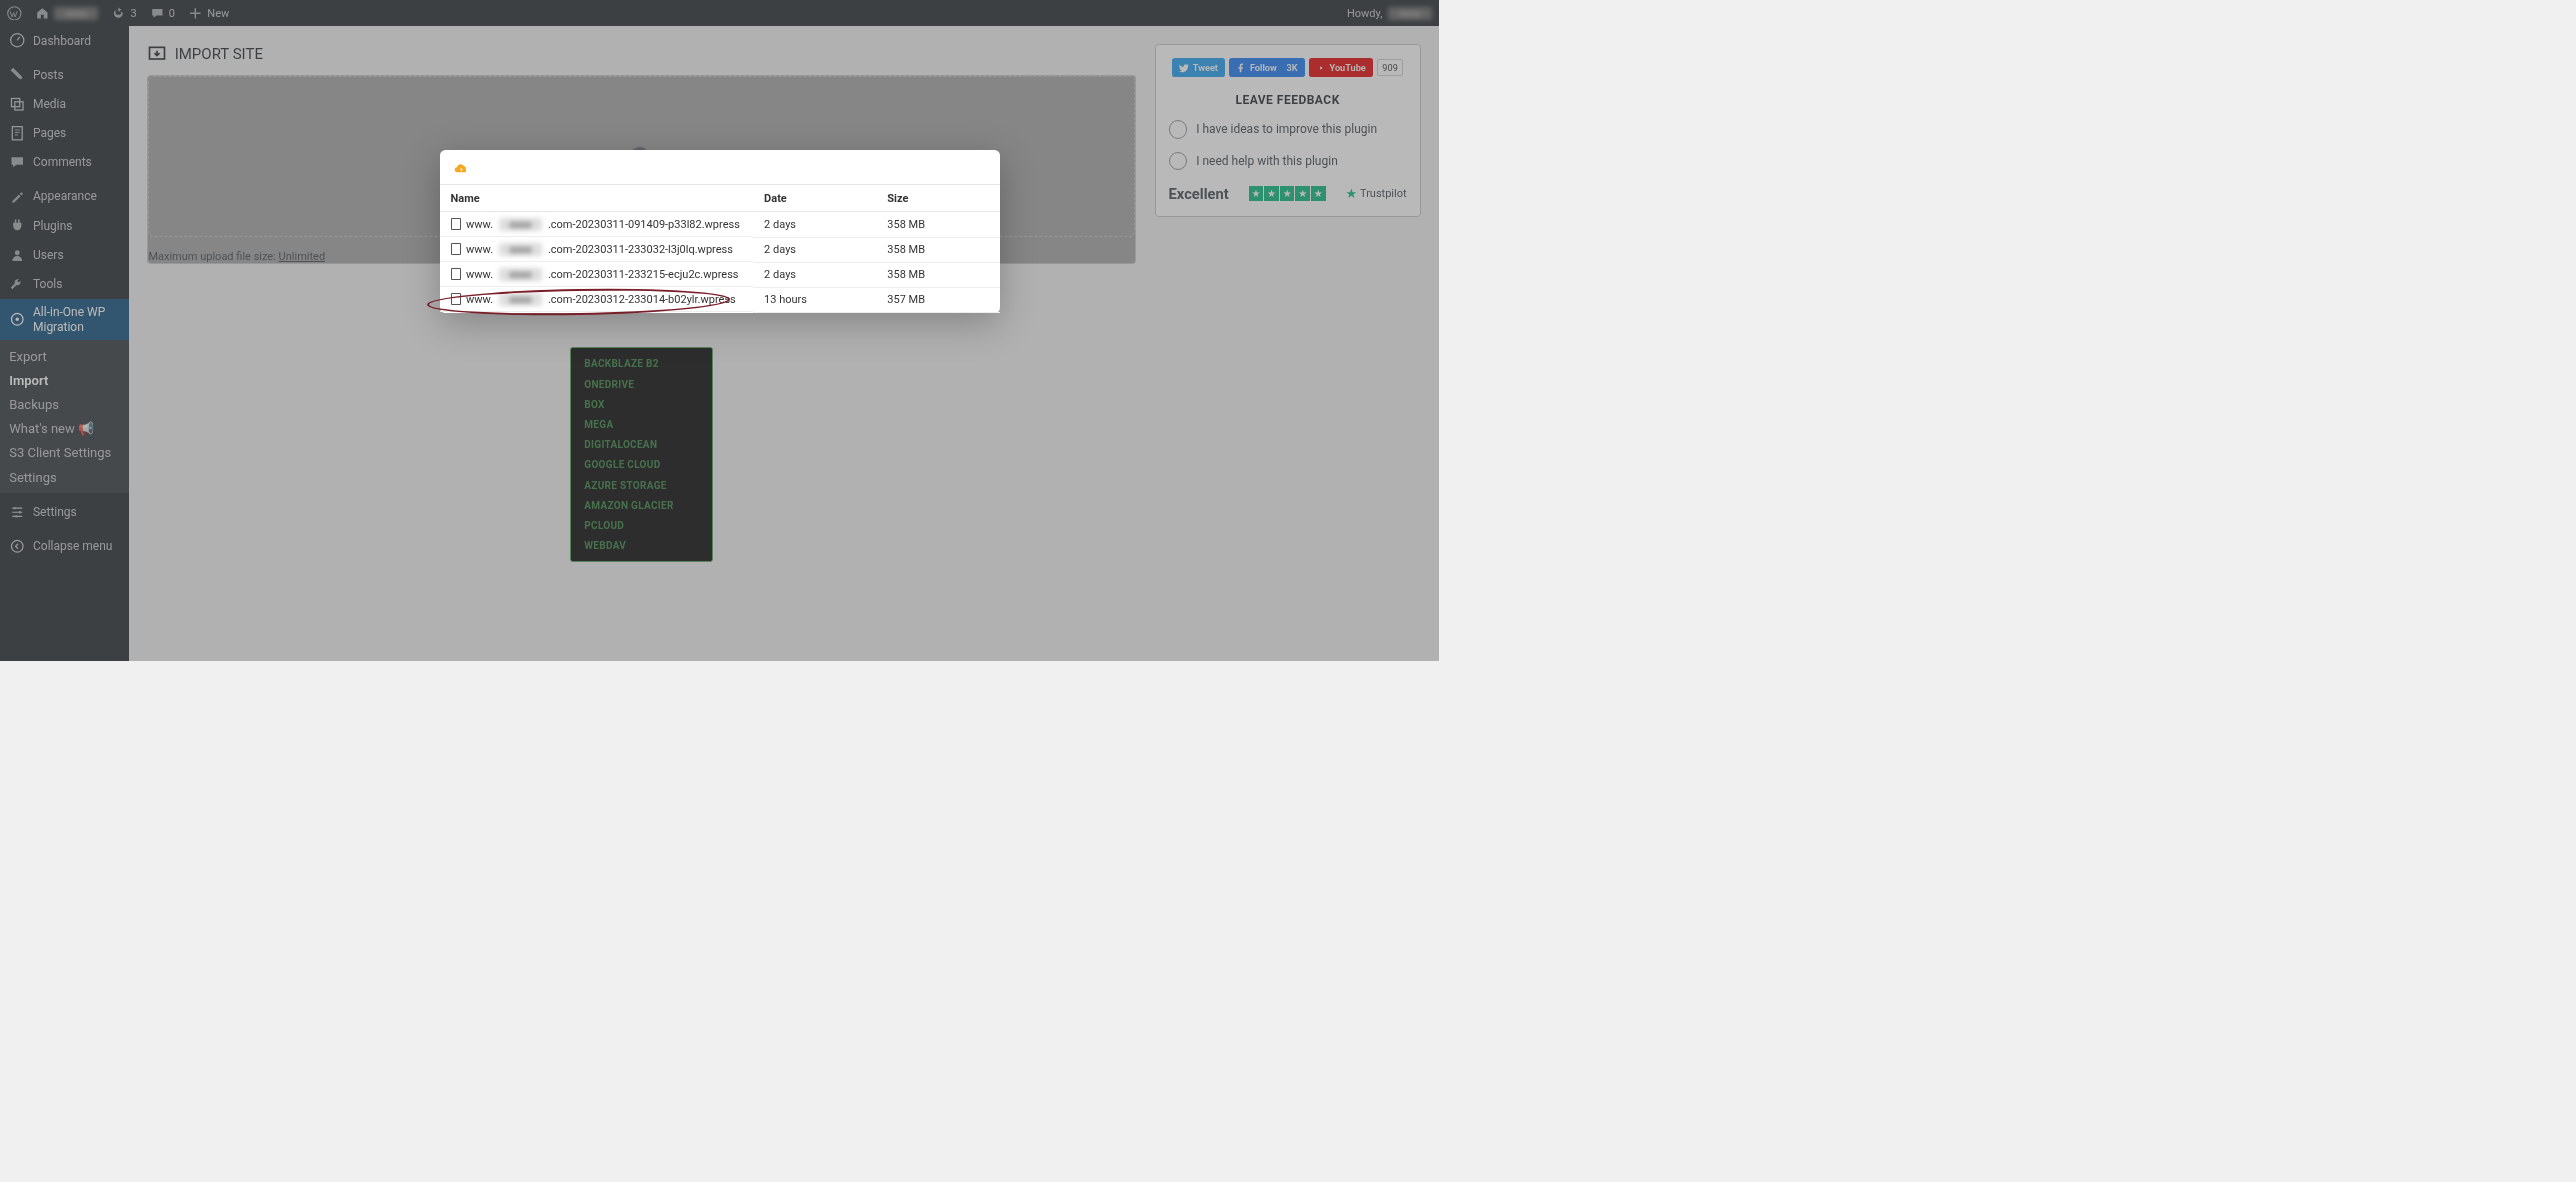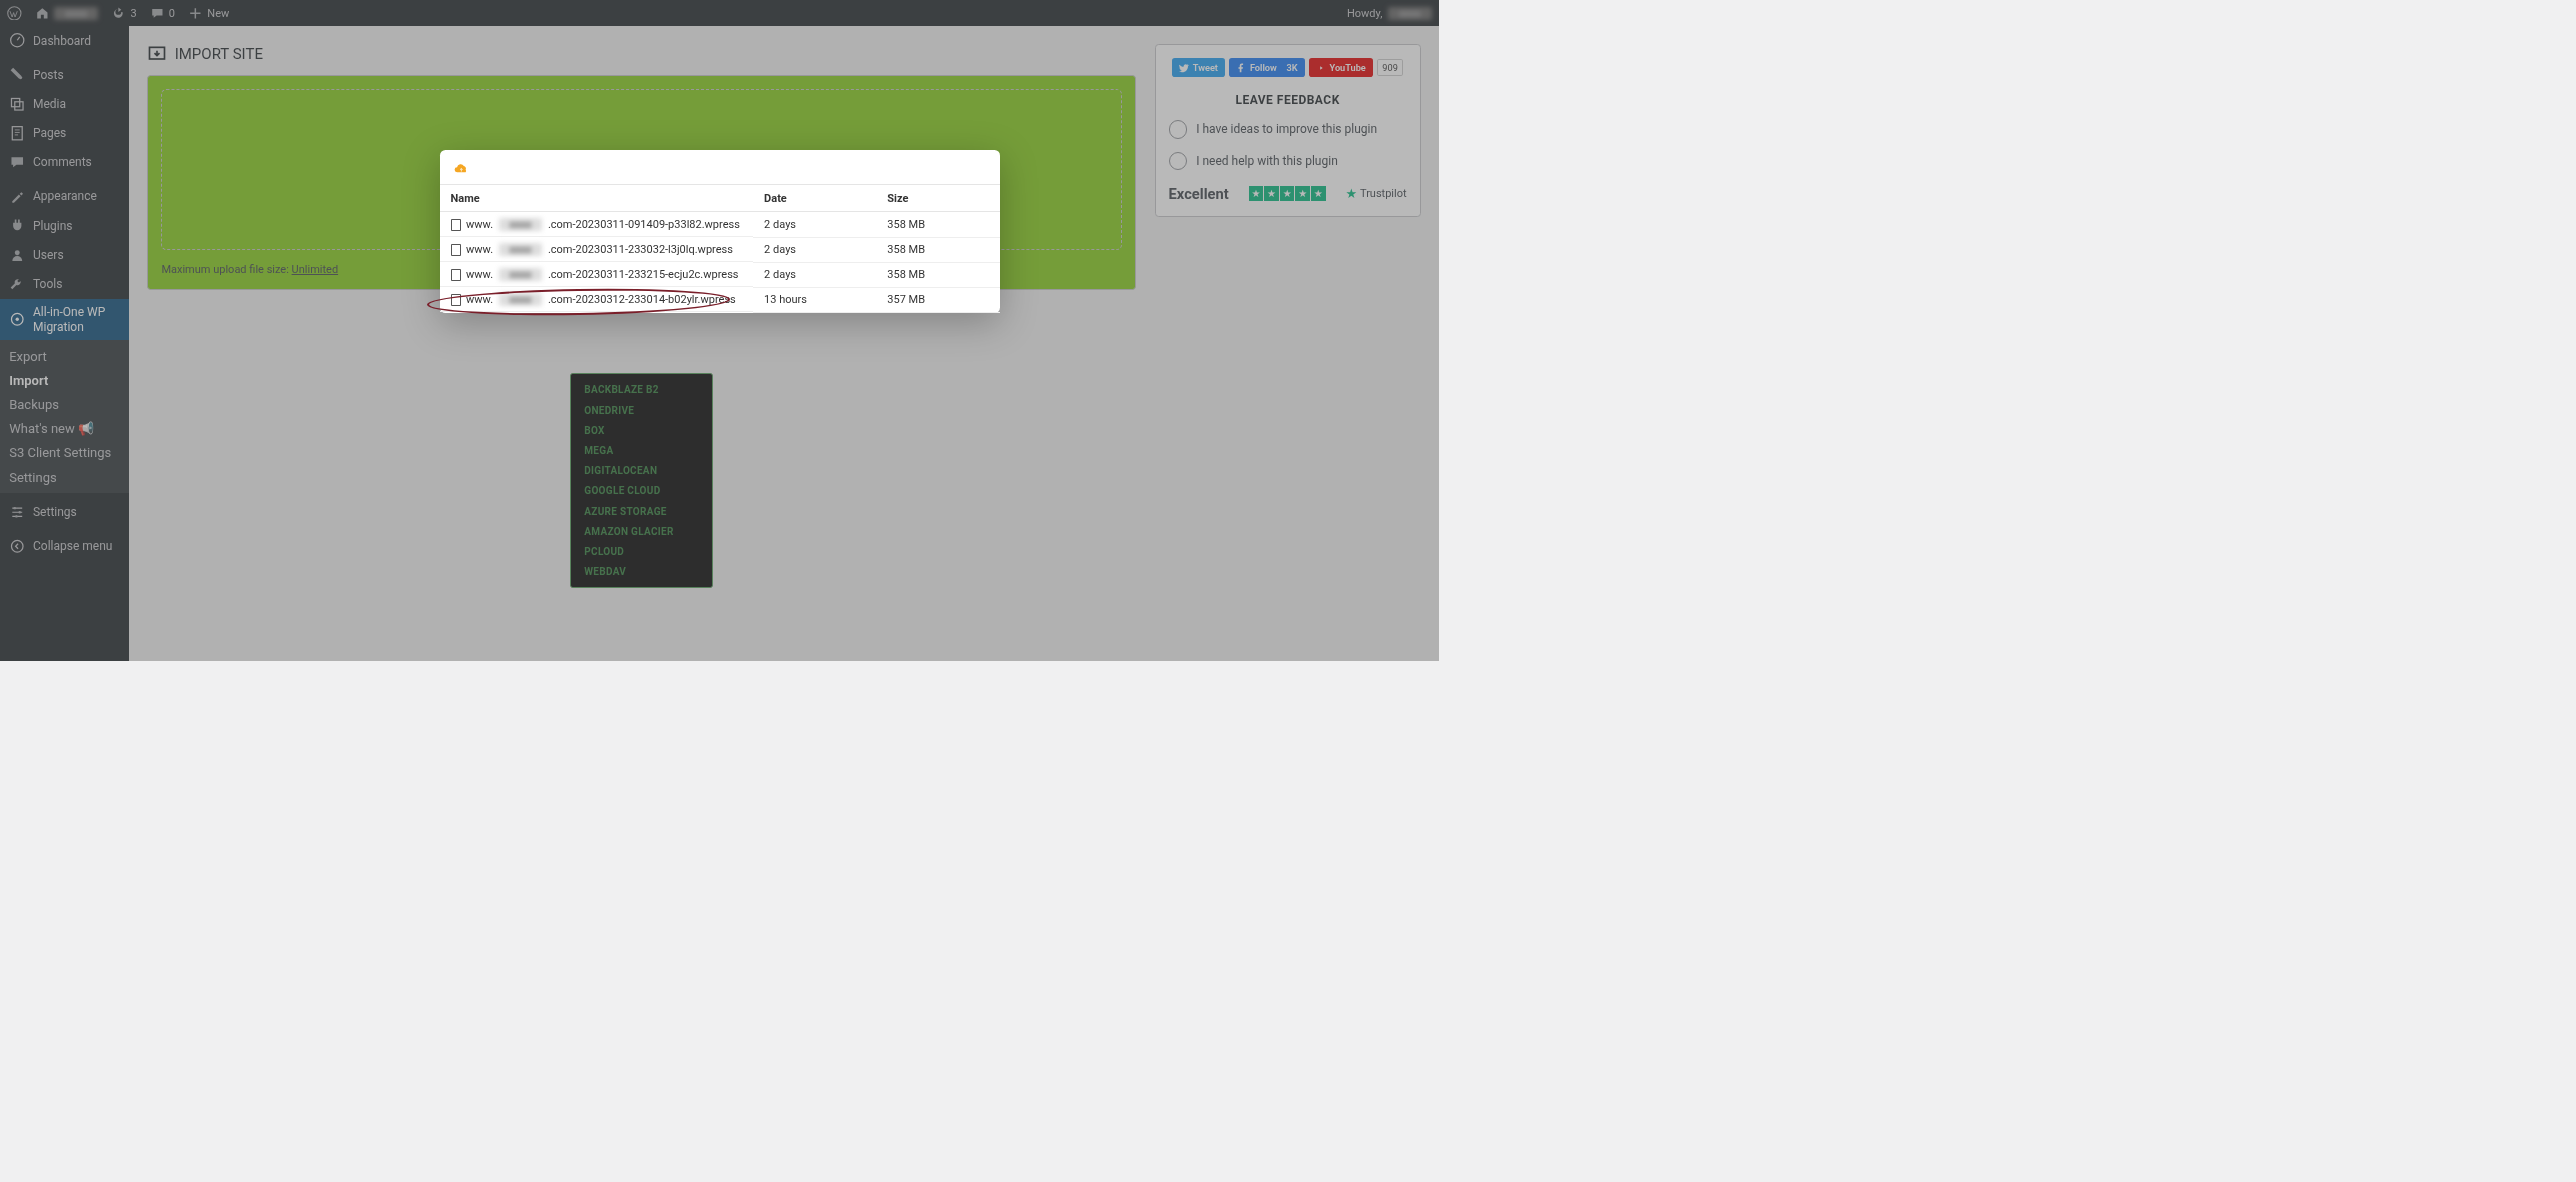--- a/index.html
+++ b/index.html
@@ -26,21 +26,21 @@
 .sidebar .submenu .sub-item.current { color: #fff; font-weight: 600; }
 
 
 .main { position: absolute; top: 26px; left: 129px; right: 0; bottom: 0; padding: 18.4px; display: flex; gap: 18.4px; }
 .content { flex: 1; }
 .aside { width: 266px; }
 
 .page-title { font-size: 15px; font-weight: 400; color: #1d2327; display: flex; align-items: center; gap: 7.3px; margin-bottom: 11px; }
 .page-title svg { width: 20px; height: 20px; fill: #1d2327; }
 
-.panel { background: #84cc16; border: 0.9px solid #c3c4c7; border-radius: 3.7px; padding: 13px; }
+.panel { background: #a3a3a3; border: 0.9px solid #c3c4c7; border-radius: 3.7px; padding: 0; }
 
 .dropzone { border: 1.8px dashed #c3c4c7; border-radius: 5.5px; height: 161px; display: flex; flex-direction: column; align-items: center; justify-content: center; color: #646970; }
 .dropzone svg { width: 39px; height: 39px; fill: #646970; }
 
 .upload-note { margin-top: 13px; font-size: 11px; color: #3c434a; }
 .upload-note .unl { text-decoration: underline; }
 
 .provider-list { width: 143px; margin: 0 auto; border: 0.9px solid #4f9d56; border-radius: 2.8px; background: #000000; padding: 5.5px 0; }
 .provider-list .prov { padding: 4.6px 13px; font-size: 10px; font-weight: 700; color: #2f7d3a; cursor: pointer; letter-spacing: 0.3px; }
 
@@ -62,21 +62,21 @@
 
 
 .overlay { position: absolute; inset: 0; background: rgba(100,100,100,0.45); z-index: 50; }
 .modal { position: absolute; top: 150px; left: 50%; transform: translateX(-50%); width: 560px; background: #fff; border-radius: 5.5px; box-shadow: 0 9.2px 37px rgba(0,0,0,0.25); z-index: 60; overflow: visible; padding-top: 13px; }
 .modal .cloud-ico { padding: 0 14.7px 7.3px; }
 .modal .cloud-ico svg { width: 14.7px; height: 11px; fill: #f5a623; }
 .modal table { width: 100%; border-collapse: collapse; font-size: 11px; }
 .modal thead th { text-align: left; padding: 6.4px 11px; border-top: 0.9px solid #e5e5e5; border-bottom: 0.9px solid #e5e5e5; font-weight: 700; color: #333; }
 .modal tbody td { padding: 5.5px 11px; border-bottom: 0.9px solid #eee; color: #333; }
 .modal tbody tr { cursor: pointer; }
-.modal tbody td.name-cell { display: flex; align-items: flex-end; gap: 5.5px; }
+.modal tbody td.name-cell { display: flex; align-items: center; gap: 5.5px; }
 .modal tbody td.name-cell .blur-mid { filter: blur(2.8px); background: #ddd; padding: 0 11px; border-radius: 1.8px; display: inline-block; }
 .modal .doc-ico { width: 10px; height: 12px; border: 0.9px solid #555; border-radius: 0.9px; flex-shrink: 0; position: relative; }
 .modal .footer { padding: 13px; text-align: center; }
 .modal .close-btn { display: inline-block; padding: 5.5px 20px; border: 0.9px solid #e23e32; color: #e23e32; font-weight: 700; font-size: 11px; border-radius: 3.7px; background: #fff; cursor: pointer; letter-spacing: 0.5px; }
 
 .circle-mark { position: absolute; border: 2.8px solid #7a1f2a; border-radius: 50%; width: 303px; height: 26px; z-index: 70; pointer-events: none; transform: rotate(-1deg); }
 </style>
 </head>
 <body>
 

